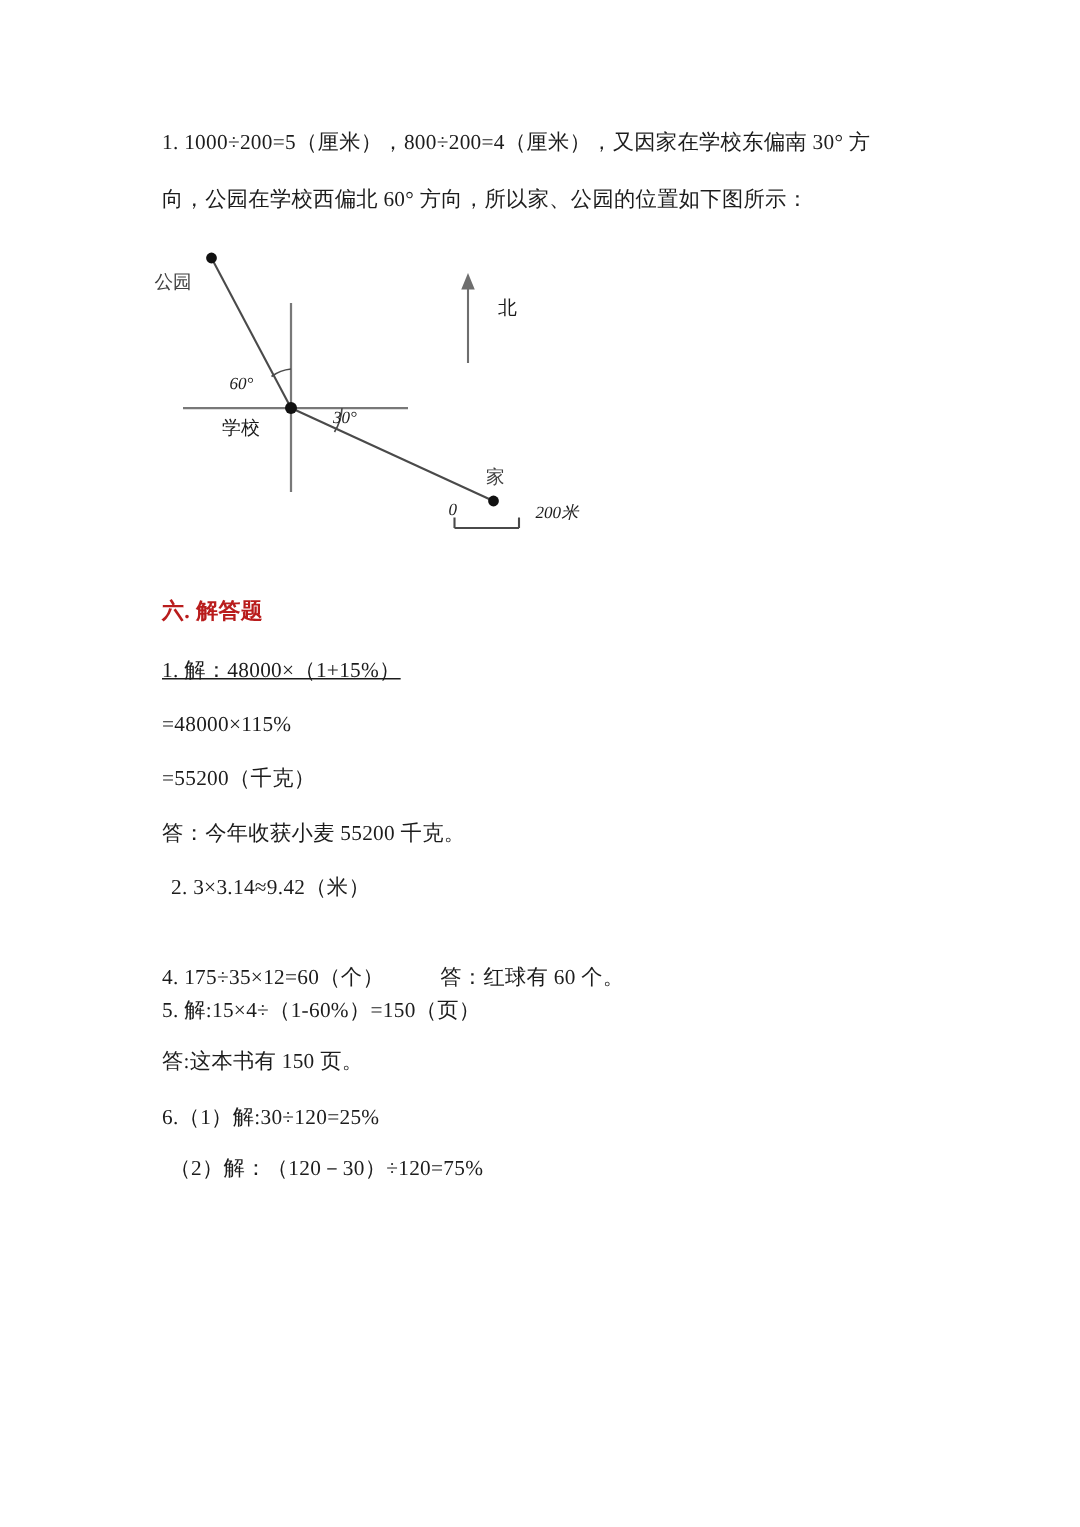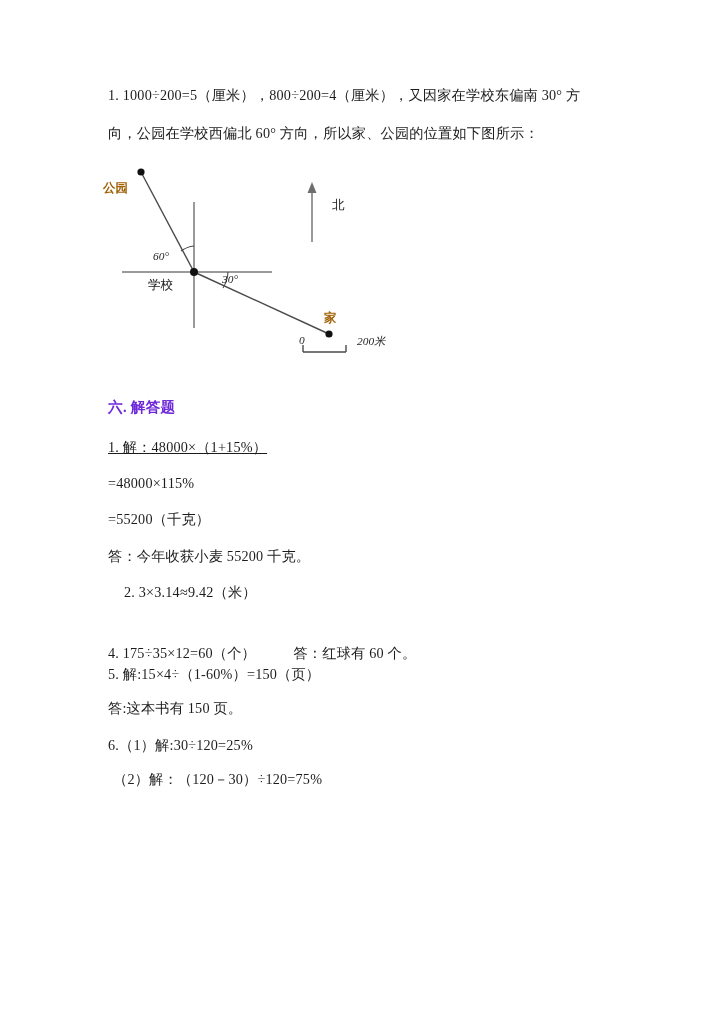--- a/index.html
+++ b/index.html
@@ -27,41 +27,41 @@
     font-size: 14.2px;
     line-height: 1.0;
     letter-spacing: 0.2px;
     color: #1c1c1c;
     white-space: nowrap;
   }
   .heading {
     position: absolute;
     font-size: 14.6px;
     font-weight: bold;
-    color: #6d28d9;
+    color: #b91c1c;
     white-space: nowrap;
     letter-spacing: 0.3px;
     text-align: right;
   }
   
   .figure {
     position: absolute;
     left: 100px;
     top: 160px;
     width: 300px;
     height: 210px;
   }
   .figure svg { display: block; }
   .fig-label {
     position: absolute;
     font-size: 12.6px;
     white-space: nowrap;
     font-family: "Liberation Serif", "DejaVu Serif", serif;
   }
-  .fig-label.pink { color: #a16207; font-weight: bold; font-size: 12.4px; }
+  .fig-label.pink { color: #404040; font-weight: normal; font-size: 12.4px; }
   .fig-label.dark { color: #1c1c1c; }
   .fig-label.small { font-size: 11.4px; font-style: italic; }
   
   .frac {
     display: inline-block;
     vertical-align: middle;
     text-align: center;
     font-size: 12.4px;
     line-height: 1.08;
     position: relative;
@@ -131,21 +131,21 @@
   <div class="heading" style="left:108px; top:398px;">六. 解答题</div>
 
   <div class="para" style="left:108px; top:440px;text-decoration:underline;">1. 解：48000×（1+15%）</div>
 
   <div class="para" style="left:108px; top:476px;">=48000×115%</div>
 
   <div class="para" style="left:108px; top:512px;">=55200（千克）</div>
 
   <div class="para" style="left:108px; top:549px;">答：今年收获小麦 55200 千克。</div>
 
-  <div class="para" style="left:124px; top:585px;text-align:center;">2. 3×3.14≈9.42（米）</div>
+  <div class="para" style="left:114px; top:585px;text-align:center;">2. 3×3.14≈9.42（米）</div>
 
 
   <div class="para" style="left:108px; top:644px;">
     <span class="inline-row">4. 175÷35×12=60（个）</span>
     <span class="gap-wide"></span>
     <span class="inline-row">答：红球有 60 个。</span>
   </div>
 
   <div class="para" style="left:108px; top:667px;">5. 解:15×4÷（1-60%）=150（页）</div>
 

